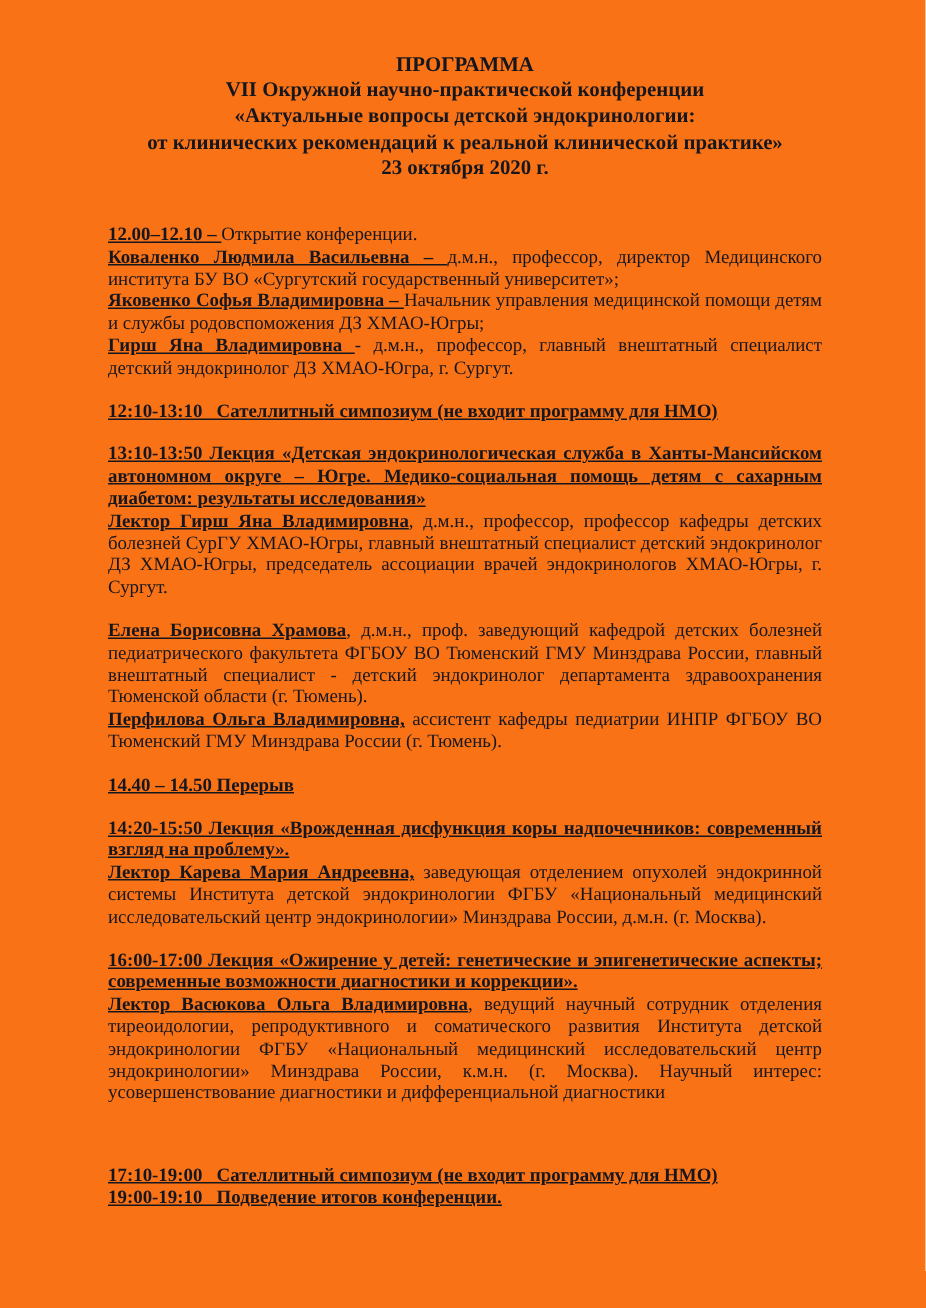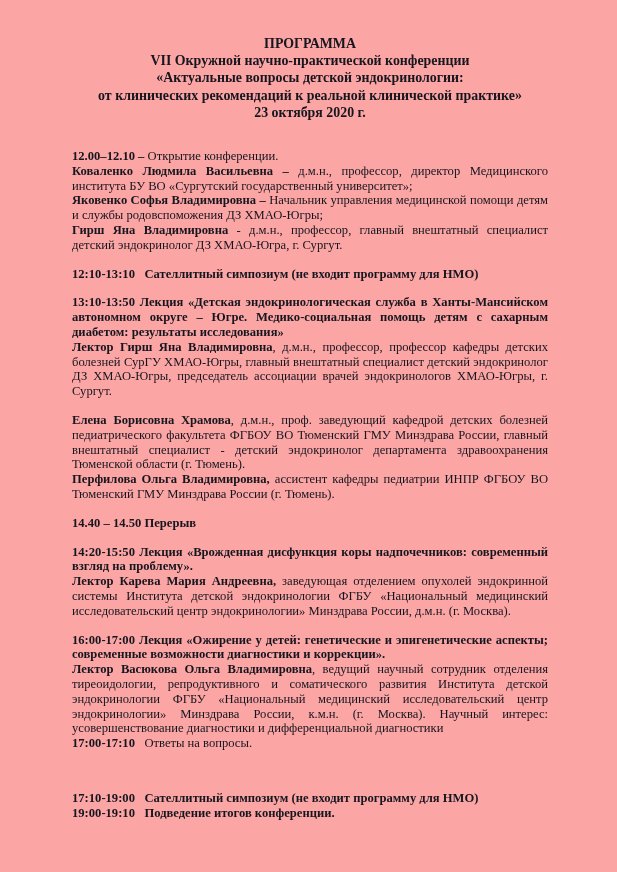--- a/index.html
+++ b/index.html
@@ -1,20 +1,20 @@
 <!DOCTYPE html>
 <html lang="ru"><head>
 <meta charset="utf-8">
 <style>
   html, body { margin: 0; padding: 0; background: #ffffff; }
   .page {
     width: 617px;
     height: 872px;
     box-sizing: border-box;
-    background: #fca5a5;
+    background: #f97316;
     padding: 35px 69px 20px 72px;
     font-family: "Liberation Serif", "DejaVu Serif", serif;
     color: #16161e;
     overflow: hidden;
   }
   .doc-title {
     text-align: center;
     font-weight: bold;
     font-size: 13.9px;
     line-height: 17.2px;
@@ -24,21 +24,21 @@
   .content {
     font-size: 12.6px;
     line-height: 14.8px;
   }
   .section { margin-bottom: 14px; }
   .section:last-child { margin-bottom: 0; margin-top: 40px; }
   .section p {
     margin: 0;
     text-align: justify;
   }
-  .b { font-weight: bold; }
+  .b { font-weight: bold; text-decoration: underline; }
   .r { font-weight: normal; }
 </style>
 </head>
 <body>
 
 <div class="page">
   <div class="doc-title">
       <div>ПРОГРАММА</div>
       <div>VII Окружной научно-практической конференции</div>
       <div>«Актуальные вопросы детской эндокринологии:</div>
@@ -66,20 +66,19 @@
       <div class="section">
         <p><span class="b">14.40 – 14.50 Перерыв</span></p>
       </div>
       <div class="section">
         <p><span class="b">14:20-15:50 Лекция «Врожденная дисфункция коры надпочечников: современный взгляд на проблему».</span></p>
         <p><span class="b">Лектор Карева Мария Андреевна,</span><span class="r"> заведующая отделением опухолей эндокринной системы Института детской эндокринологии ФГБУ «Национальный медицинский исследовательский центр эндокринологии» Минздрава России, д.м.н. (г. Москва).</span></p>
       </div>
       <div class="section">
         <p><span class="b">16:00-17:00 Лекция «Ожирение у детей: генетические и эпигенетические аспекты; современные возможности диагностики и коррекции».</span></p>
         <p><span class="b">Лектор Васюкова Ольга Владимировна</span><span class="r">, ведущий научный сотрудник отделения тиреоидологии, репродуктивного и соматического развития Института детской эндокринологии ФГБУ «Национальный медицинский исследовательский центр эндокринологии» Минздрава России, к.м.н. (г. Москва). Научный интерес: усовершенствование диагностики и дифференциальной диагностики</span></p>
-        <p><span class="b">17:00-17:10</span><span class="r">&nbsp;&nbsp; Ответы на вопросы.</span></p>
       </div>
       <div class="section">
         <p><span class="b">17:10-19:00&nbsp;&nbsp; Сателлитный симпозиум (не входит программу для НМО)</span></p>
         <p><span class="b">19:00-19:10&nbsp;&nbsp; Подведение итогов конференции.</span></p>
       </div>
     </div>
 </div>
 
 </body></html>

